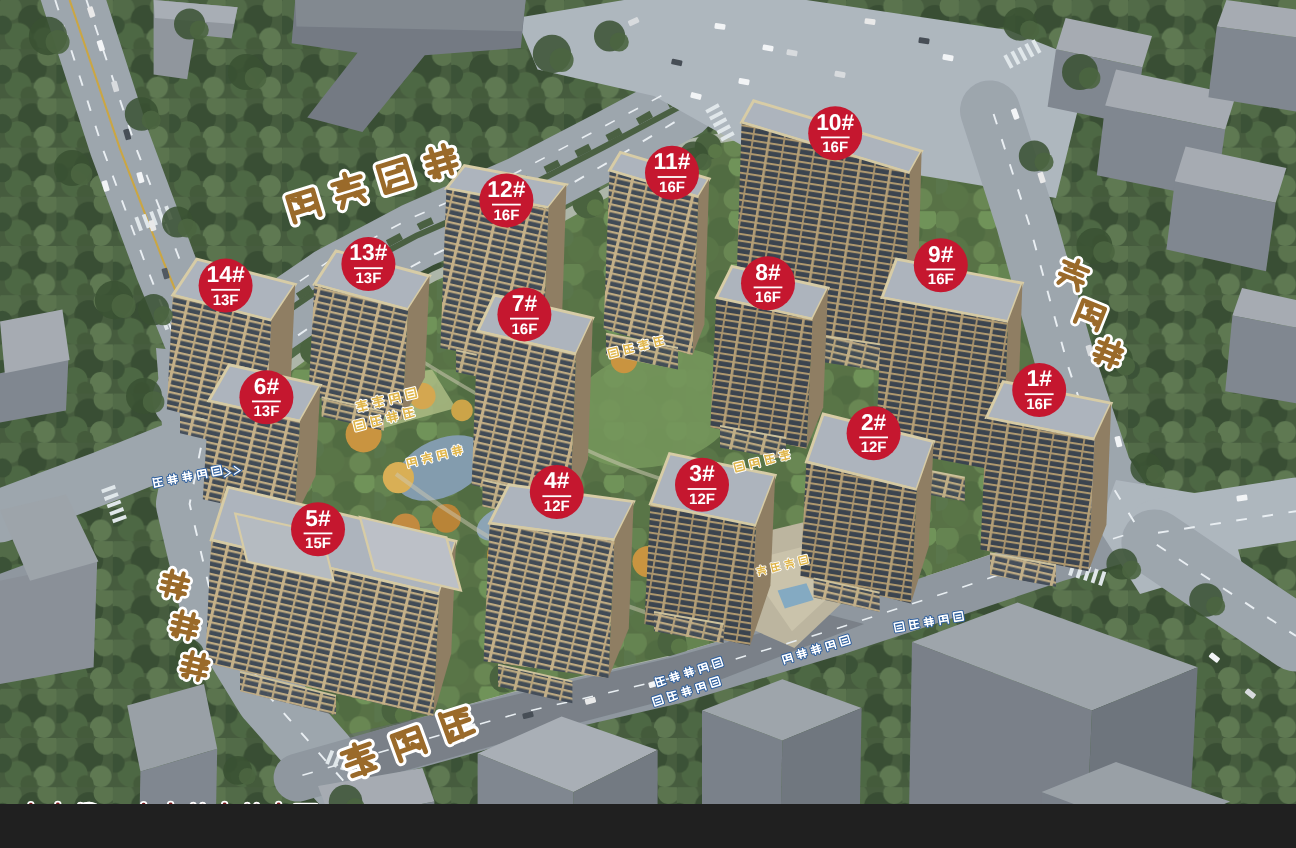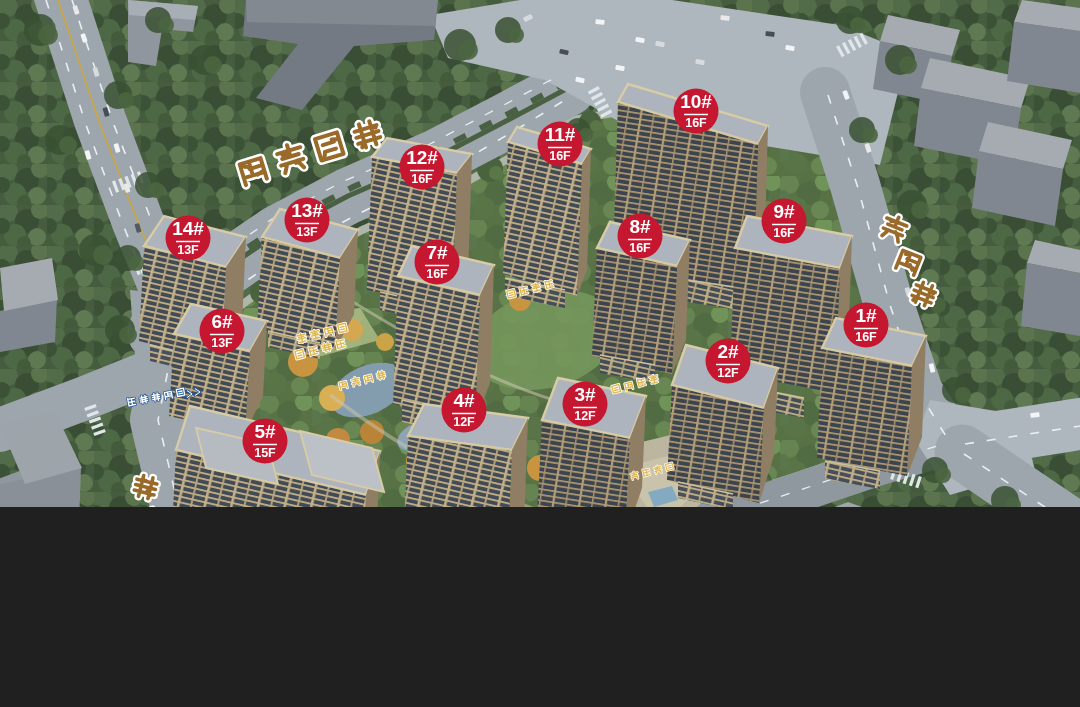--- a/index.html
+++ b/index.html
@@ -1,12 +1,12 @@
 <!DOCTYPE html>
-<html><head><meta charset="utf-8"><style>html,body{margin:0;padding:0;background:#202020}#c{position:relative;width:1080px;height:507px;overflow:hidden;font-family:"Liberation Sans",sans-serif}</style></head><body>
+<html><head><meta charset="utf-8"><style>html,body{margin:0;padding:0;background:#202020}#c{position:relative;width:1080px;height:670px;overflow:hidden;font-family:"Liberation Sans",sans-serif}</style></head><body>
 <div id="c"><svg width="1080" height="707" viewBox="0 0 1080 707">
 <defs>
 <pattern id="tp" width="47" height="41" patternUnits="userSpaceOnUse">
 <rect width="47" height="41" fill="#3e5536"></rect>
 <circle cx="8" cy="7" r="10" fill="#4b6540"></circle>
           <circle cx="27" cy="16" r="12" fill="#31472b"></circle>
 <circle cx="40" cy="5" r="9" fill="#546e47"></circle>
           <circle cx="15" cy="30" r="11" fill="#46623c"></circle>
 <circle cx="37" cy="32" r="9" fill="#58734b"></circle>
           <circle cx="2" cy="21" r="8" fill="#334b2e"></circle>

